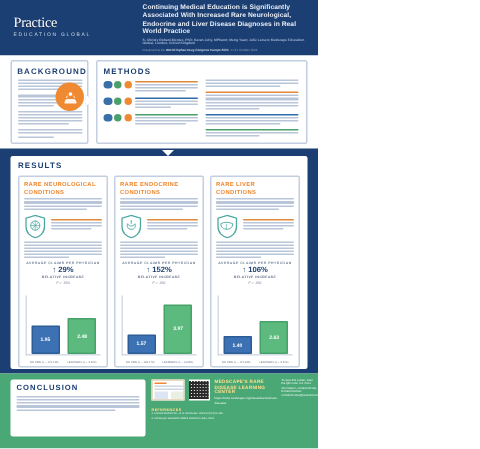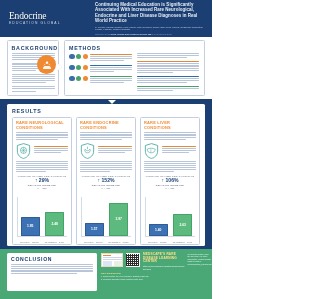--- a/index.html
+++ b/index.html
@@ -194,21 +194,21 @@
   .refs-title { color:#ffe08a; font-size:2.5px; font-weight:bold; letter-spacing:.3px; }
   .ref-line { color:#eaf6ee; font-size:1.8px; line-height:2.4px; }
 </style>
 </head>
 <body>
 
 <div class="poster">
 
   <div class="header">
     <div class="logo-wrap">
-      <div class="logo-main">Endocrine</div>
+      <div class="logo-main">Practice</div>
       <div class="logo-sub">EDUCATION  GLOBAL</div>
     </div>
     <div class="head-text">
       <div class="head-title">Continuing Medical Education is Significantly Associated With Increased Rare Neurological, Endocrine and Liver Disease Diagnoses in Real World Practice</div>
       <div class="head-authors">S. Christy Rohani-Montez, PhD; Karan Jetly, MPharm; Meng Yuan; Julie Larsen; Medscape Education Global, London, United Kingdom</div>
       <div class="head-pres">
         <span>Presented at the </span><b>World Orphan Drug Congress Europe 2024</b><span>, 17-21 October 2024</span>
       </div>
     </div>
   </div>

